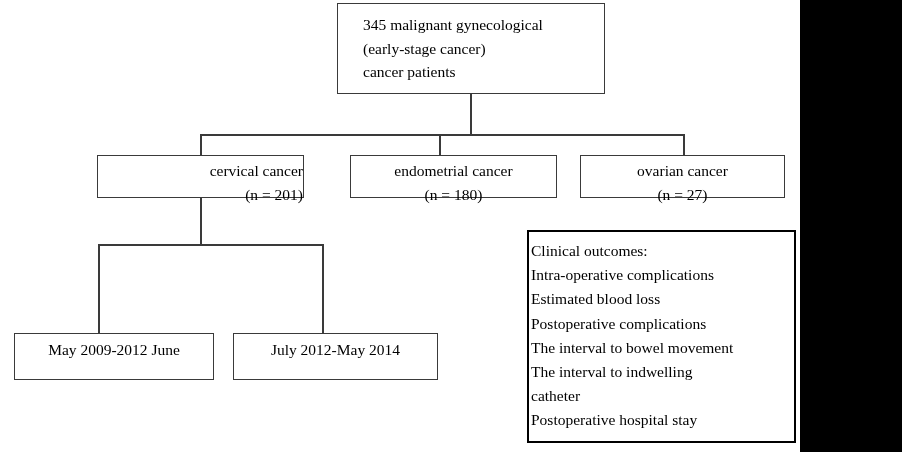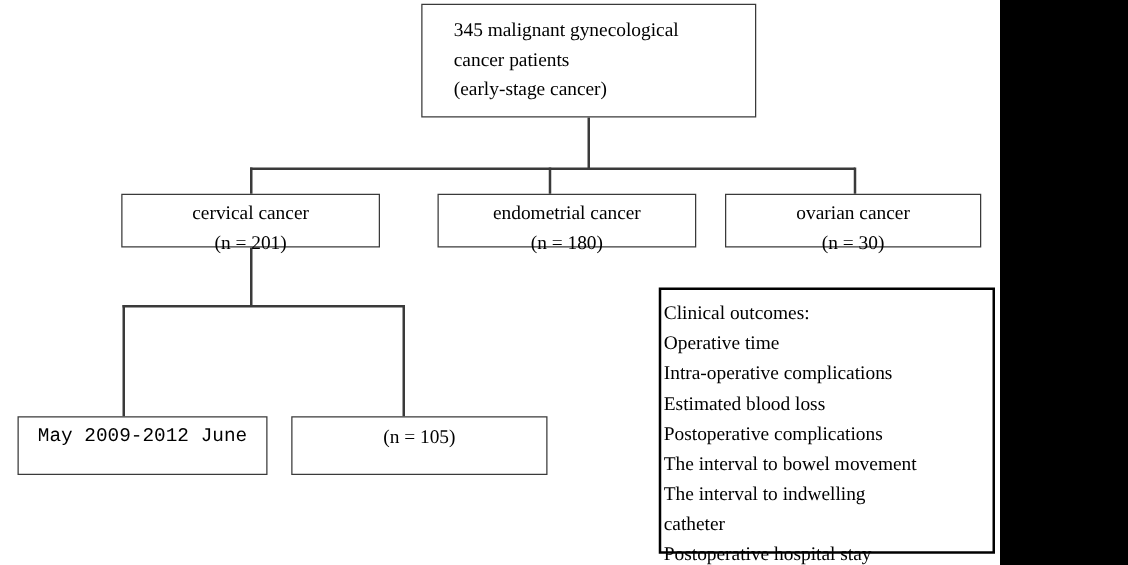--- a/index.html
+++ b/index.html
@@ -62,20 +62,21 @@
     width: 268px;
     height: 91px;
     padding: 9px 0 0 25px;
   }
   #box-cervical {
     left: 97px;
     top: 155px;
     width: 207px;
     height: 43px;
     padding-top: 3px;
+    text-align: right;
   }
   #box-endometrial {
     left: 336px;
     top: 155px;
     width: 207px;
     height: 43px;
     padding-top: 3px;
     margin-left: 14px;
   }
   #box-ovarian {
@@ -84,21 +85,20 @@
     width: 205px;
     height: 43px;
     padding-top: 3px;
   }
   #box-period-1 {
     left: 14px;
     top: 333px;
     width: 200px;
     height: 47px;
     padding-top: 4px;
-    font-family: Liberation Mono, monospace;
   }
   #box-period-2 {
     left: 233px;
     top: 333px;
     width: 205px;
     height: 47px;
     padding-top: 4px;
   }
   #box-outcomes {
     left: 527px;
@@ -142,50 +142,49 @@
     <div class="conn v" id="conn-tier1-mid"></div>
     <div class="conn v" id="conn-tier1-right"></div>
 
     <div class="conn v" id="conn-cerv-down"></div>
     <div class="conn h" id="conn-tier2-bar"></div>
     <div class="conn v" id="conn-tier2-left"></div>
     <div class="conn v" id="conn-tier2-right"></div>
 
     <div class="node left" id="box-root">
       <span class="line">345 malignant gynecological</span>
+      <span class="line">(early-stage cancer)</span>
       <span class="line">cancer patients</span>
-      <span class="line">(early-stage cancer)</span>
     </div>
 
     <div class="node center" id="box-cervical">
       <span class="line">cervical cancer</span>
       <span class="line">(n = 201)</span>
     </div>
 
     <div class="node center" id="box-endometrial">
       <span class="line">endometrial cancer</span>
       <span class="line">(n = 180)</span>
     </div>
 
     <div class="node center" id="box-ovarian">
       <span class="line">ovarian cancer</span>
-      <span class="line">(n = 30)</span>
+      <span class="line">(n = 27)</span>
     </div>
 
     <div class="node center" id="box-period-1">
       <span class="line">May 2009-2012 June</span>
     </div>
 
     <div class="node center" id="box-period-2">
-      <span class="line">(n = 105)</span>
+      <span class="line">July 2012-May 2014</span>
     </div>
 
     <div class="node left" id="box-outcomes">
       <span class="line">Clinical outcomes:</span>
-      <span class="line">Operative time</span>
       <span class="line">Intra-operative complications</span>
       <span class="line">Estimated blood loss</span>
       <span class="line">Postoperative complications</span>
       <span class="line">The interval to bowel movement</span>
       <span class="line">The interval to indwelling</span>
       <span class="line">catheter</span>
       <span class="line">Postoperative hospital stay</span>
     </div>
 
   </div>

